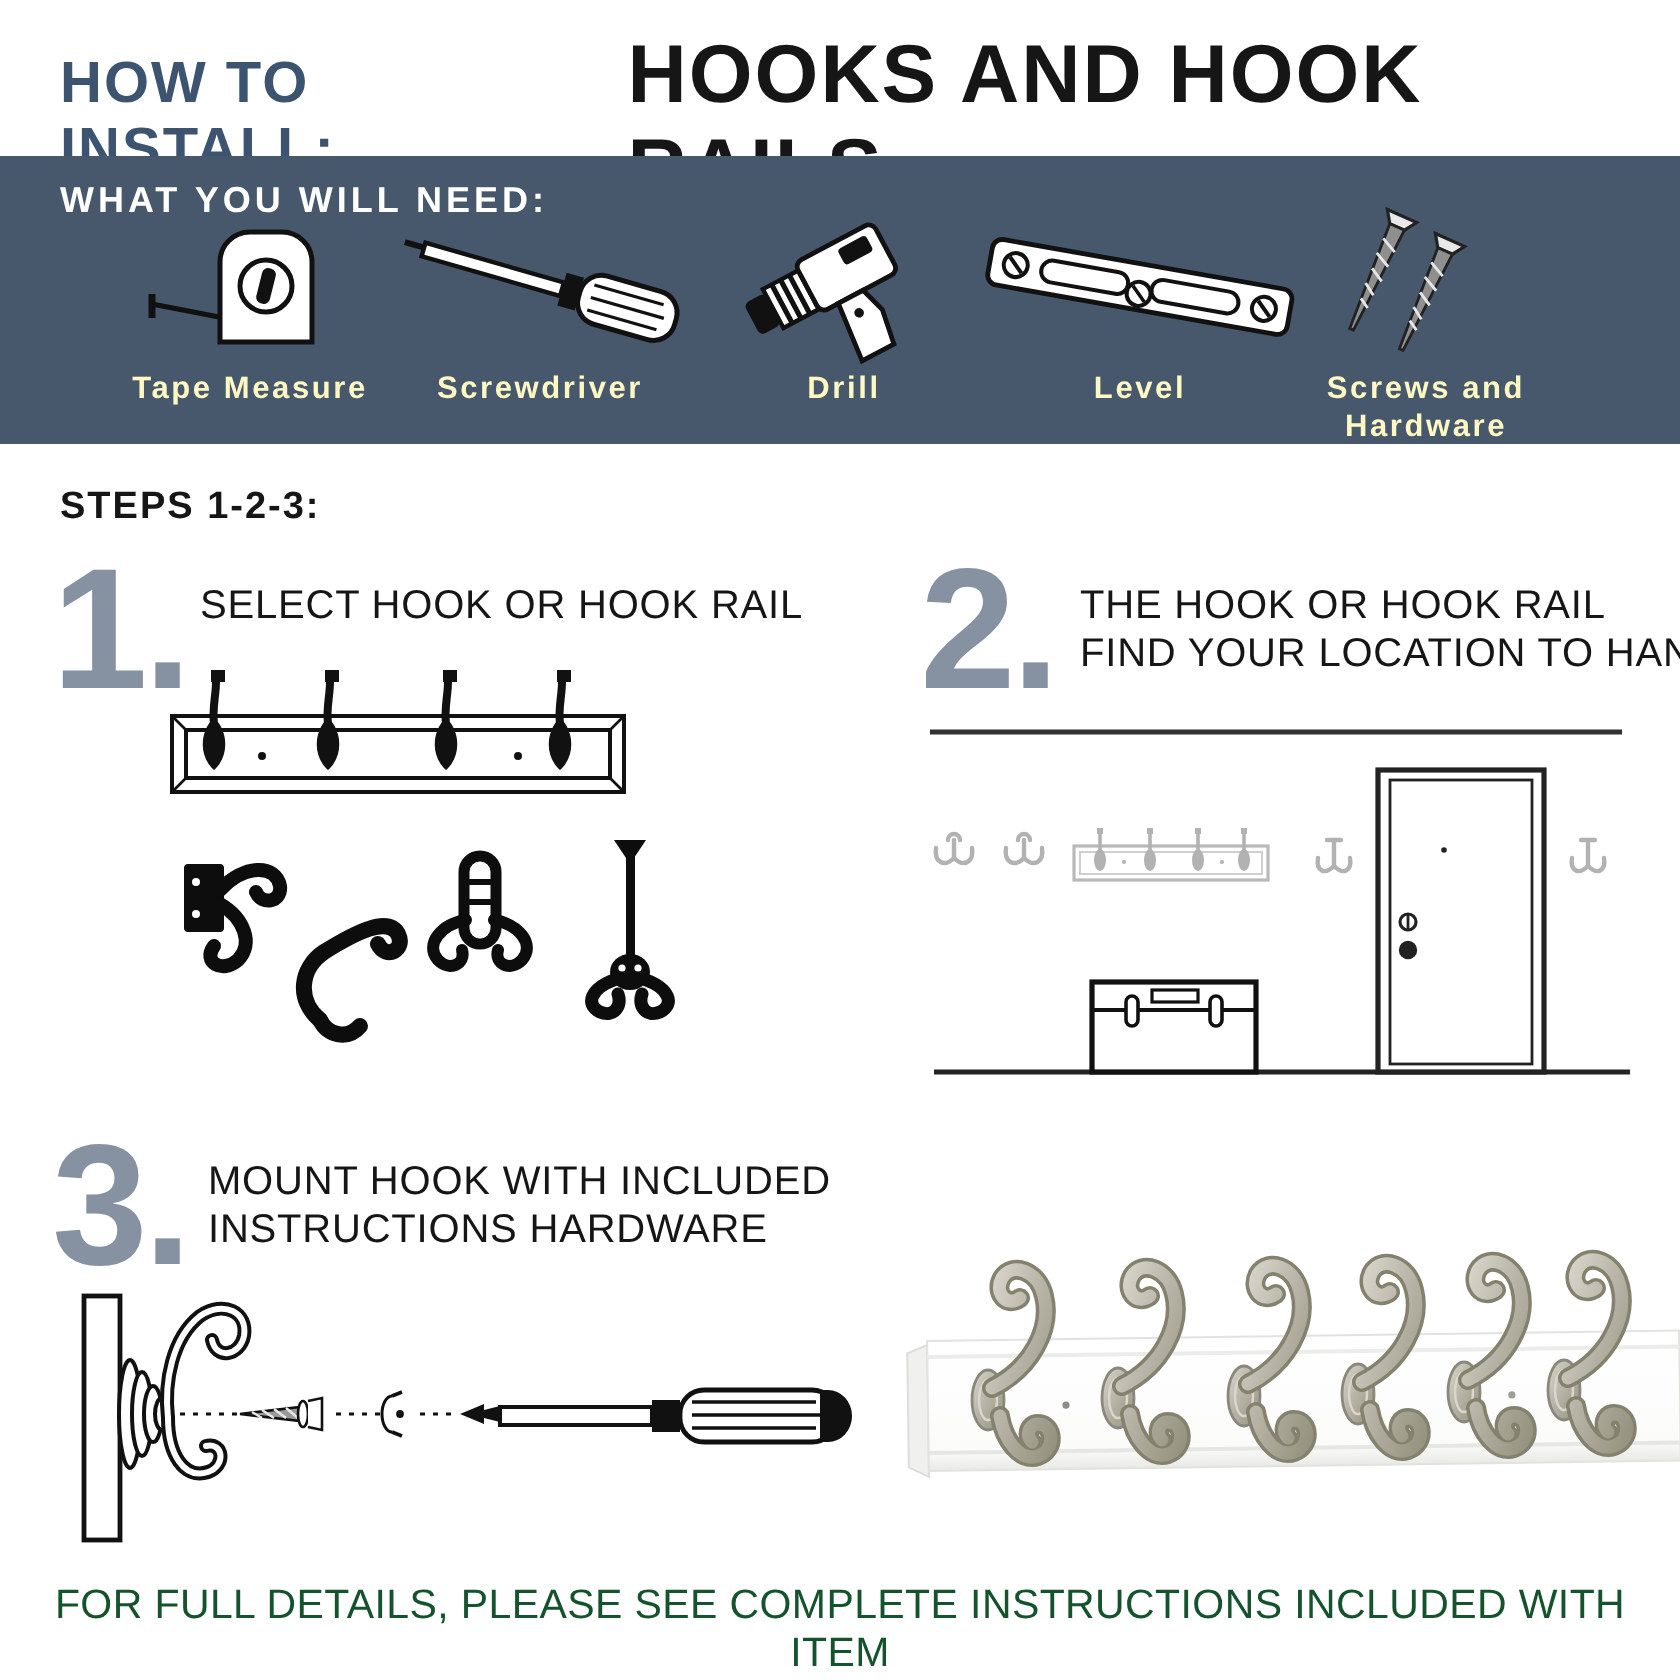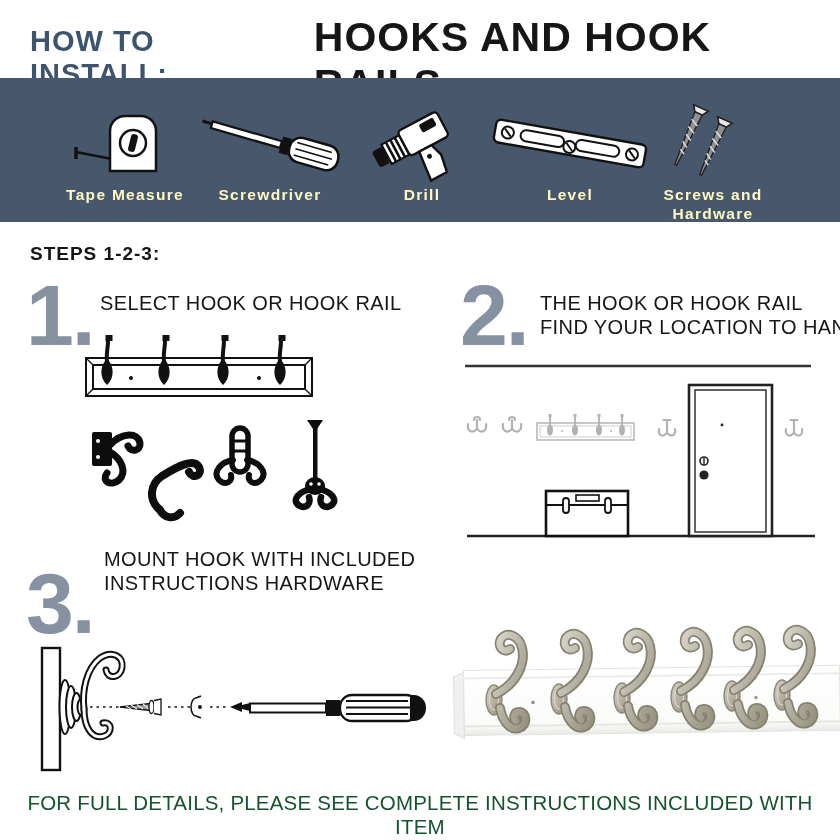--- a/index.html
+++ b/index.html
@@ -30,20 +30,21 @@
 <body>
 
 <div id="canvas">
 
   <div class="header">
     <span class="prefix">HOW TO INSTALL:</span>
     <span class="title">HOOKS AND HOOK RAILS</span>
   </div>
 
   <div class="banner">
+    <div class="heading">WHAT YOU WILL NEED:</div>
 
     <div class="tool" style="left:40px;width:170px;">
       <div class="icon-box">
         <svg width="118" height="80" viewBox="0 0 118 80">
           <g stroke="#111" stroke-width="2.5" fill="#fff">
             <path d="M10 44 v12" stroke-width="3.5"></path>
             <path d="M10 49 L46 56"></path>
             <path d="M44 68 V28 a15 15 0 0 1 15-15 h16 a15 15 0 0 1 15 15 v40 z"></path>
             <circle cx="67" cy="40" r="13"></circle>
           </g>
@@ -292,21 +293,21 @@
     <g transform="translate(83,128)">
       <rect x="0" y="0" width="82" height="45" fill="#fff" stroke="#111" stroke-width="2.6"></rect>
       <line x1="0" y1="14" x2="82" y2="14" stroke="#111" stroke-width="2"></line>
       <rect x="30" y="4" width="23" height="6" fill="#fff" stroke="#111" stroke-width="1.6"></rect>
       <rect x="17" y="7" width="6" height="15" rx="3" fill="#fff" stroke="#111" stroke-width="1.8"></rect>
       <rect x="59" y="7" width="6" height="15" rx="3" fill="#fff" stroke="#111" stroke-width="1.8"></rect>
     </g>
   </svg>
 
   <div class="step-num" style="left:26px;top:570px;">3.</div>
-  <div class="step-title" style="left:72px;top:548px;width:350px;">
+  <div class="step-title" style="left:72px;top:580px;width:350px;">
     <div>MOUNT HOOK WITH INCLUDED</div>
     <div>INSTRUCTIONS HARDWARE</div>
   </div>
 
   <svg class="illus" style="left:28px;top:643px;" width="402" height="138" viewBox="0 0 402 138">
 
     <rect x="14" y="5" width="18" height="122" fill="#fff" stroke="#111" stroke-width="2.4"></rect>
 
     <g fill="#fff" stroke="#111" stroke-width="2">
       <ellipse cx="37" cy="64" rx="5.5" ry="27"></ellipse>

